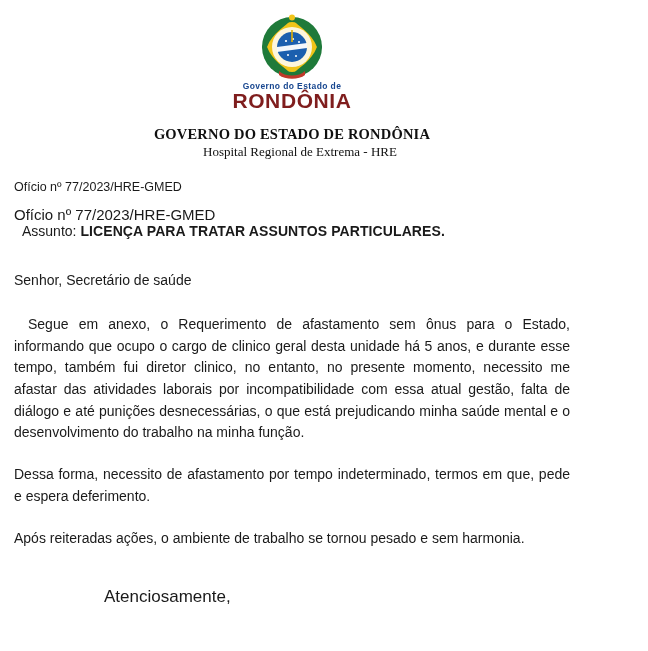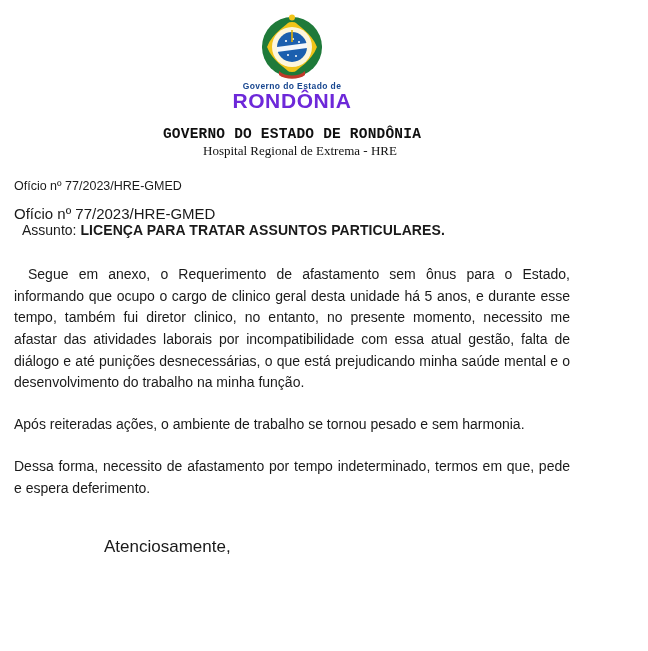--- a/index.html
+++ b/index.html
@@ -41,30 +41,30 @@
     font-size: 8.5px;
     letter-spacing: 0.4px;
     color: #17468f;
     font-weight: bold;
     margin-top: 1px;
     font-family: "Liberation Sans", sans-serif;
   }
   .state-name {
     font-size: 21px;
     letter-spacing: 0.6px;
-    color: #6d28d9;
+    color: #7f1d1d;
     font-weight: bold;
     line-height: 1.05;
     margin-top: -1px;
     font-family: "Liberation Sans", sans-serif;
   }
 
   .gov-title {
     margin-top: 14px;
-    font-family: Liberation Mono, monospace;
+    font-family: Liberation Serif, serif;
     font-size: 14.5px;
     font-weight: bold;
     color: #101010;
     letter-spacing: 0.2px;
   }
   .gov-subtitle {
     font-family: "Liberation Serif", serif;
     font-size: 13px;
     color: #101010;
     margin-top: 1px;
@@ -177,20 +177,21 @@
   <div class="content">
 
     <div class="oficio-small">Ofício nº 77/2023/HRE-GMED</div>
     <div class="oficio-big">Ofício nº 77/2023/HRE-GMED</div>
 
     <div class="subject">
       <span class="subject-label">Assunto:</span>
       <span class="subject-value">LICENÇA PARA TRATAR ASSUNTOS PARTICULARES.</span>
     </div>
 
+    <div class="salutation">Senhor, Secretário de saúde</div>
 
     <div class="para indent">Segue em anexo, o Requerimento de afastamento sem ônus para o Estado, informando que ocupo o cargo de clinico geral desta unidade há 5 anos, e durante esse tempo, também fui diretor clinico, no entanto, no presente momento, necessito me afastar das atividades laborais por incompatibilidade com essa atual gestão, falta de diálogo e até punições desnecessárias, o que está prejudicando minha saúde mental e o desenvolvimento do trabalho na minha função.</div>
+    <div class="para tight">Dessa forma, necessito de afastamento por tempo indeterminado, termos em que, pede e espera deferimento.</div>
     <div class="para tight">Após reiteradas ações, o ambiente de trabalho se tornou pesado e sem harmonia.</div>
-    <div class="para tight">Dessa forma, necessito de afastamento por tempo indeterminado, termos em que, pede e espera deferimento.</div>
 
     <div class="closing">Atenciosamente,</div>
   </div>
 </div>
 
 </body></html>

